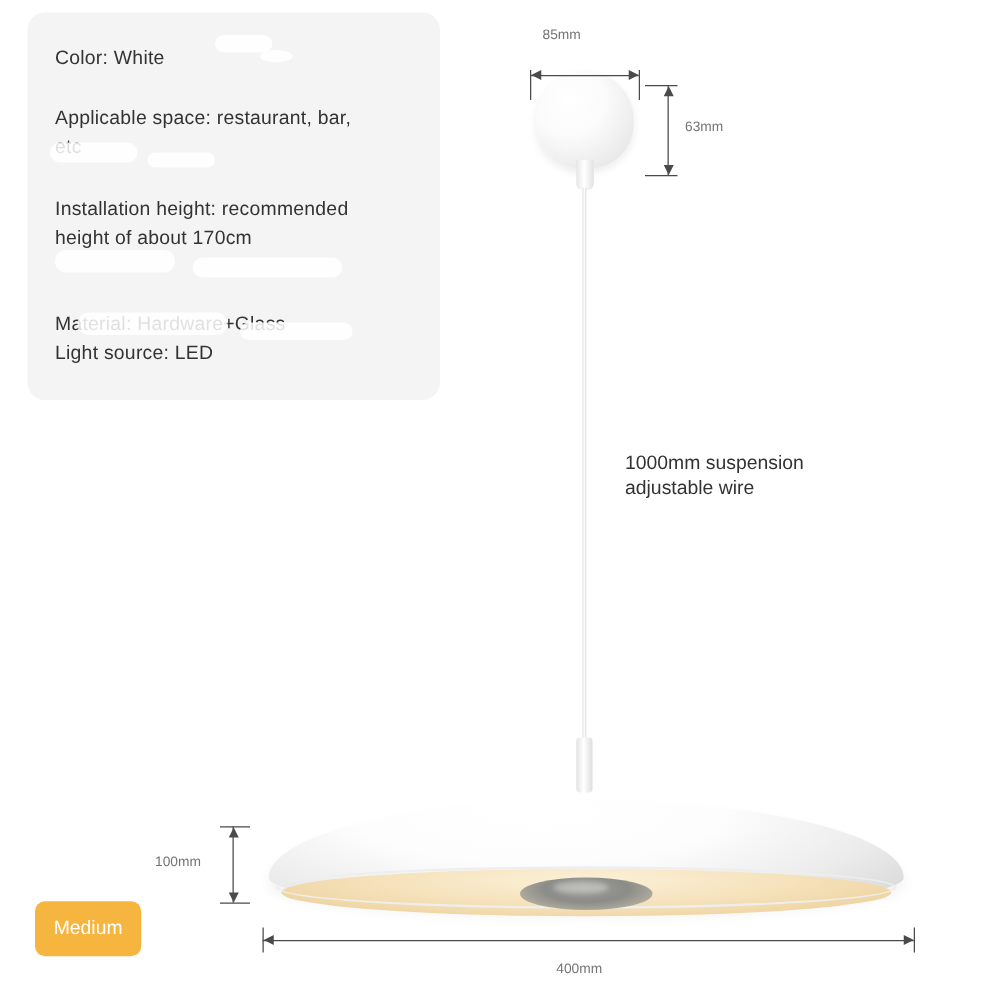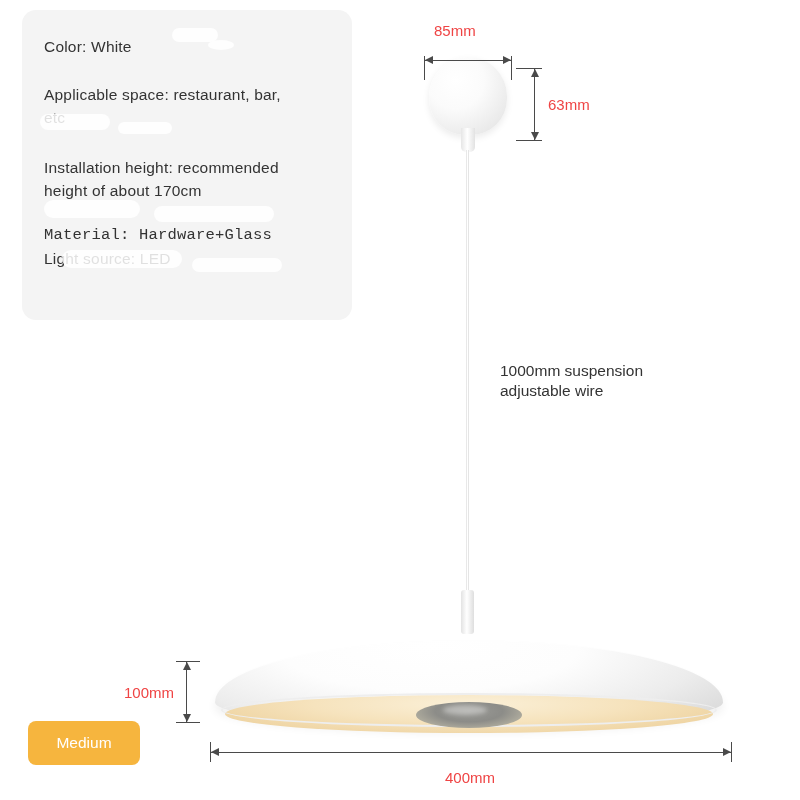--- a/index.html
+++ b/index.html
@@ -36,38 +36,38 @@
   }
   .spec-line {
     font-size: 15.5px;
     line-height: 21px;
     color: #333333;
     letter-spacing: 0.2px;
   }
   .spec-gap-1 { margin-top: 27px; }
   .spec-gap-2 { margin-top: 2px; }
   .spec-gap-3 { margin-top: 29px; }
-  .spec-gap-4 { margin-top: 24px; font-family: Liberation Mono, monospace; }
+  .spec-gap-4 { margin-top: 48px; }
   .spec-gap-5 { margin-top: 2px; }
 
   
   .fleck {
     position: absolute;
     background: #ffffff;
     opacity: 0.85;
     border-radius: 50%;
     pointer-events: none;
   }
 
   
   .badge {
     position: absolute;
     left: 28px;
     top: 721px;
-    width: 112px;
+    width: 85px;
     height: 44px;
     background: #f6b53e;
     border-radius: 8px;
     color: #ffffff;
     font-size: 15.5px;
     display: flex;
     align-items: center;
     justify-content: center;
   }
 
@@ -166,22 +166,22 @@
 
   
   .dim-line {
     position: absolute;
     background: #4a4a4a;
   }
   .dim-h { height: 1px; }
   .dim-v { width: 1px; }
   .dim-label {
     position: absolute;
-    font-size: 15px;
-    color: #ef4444;
+    font-size: 11px;
+    color: #737373;
     white-space: nowrap;
   }
   .arrow {
     position: absolute;
     width: 0; height: 0;
   }
   .arrow-l {
     border-top: 4px solid transparent;
     border-bottom: 4px solid transparent;
     border-right: 8px solid #4a4a4a;

